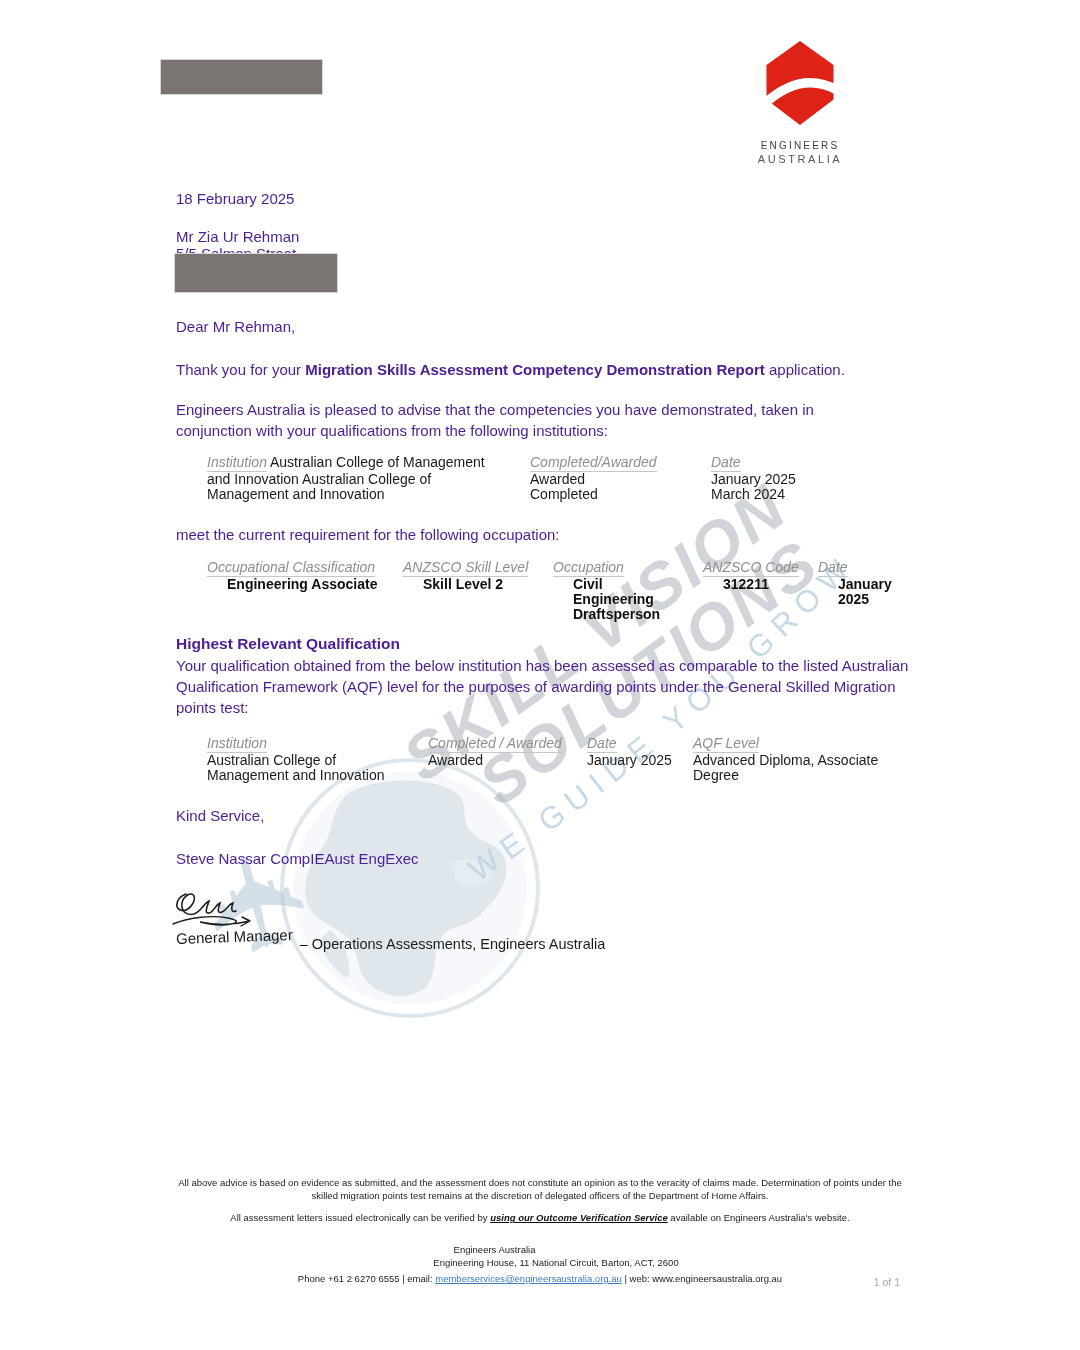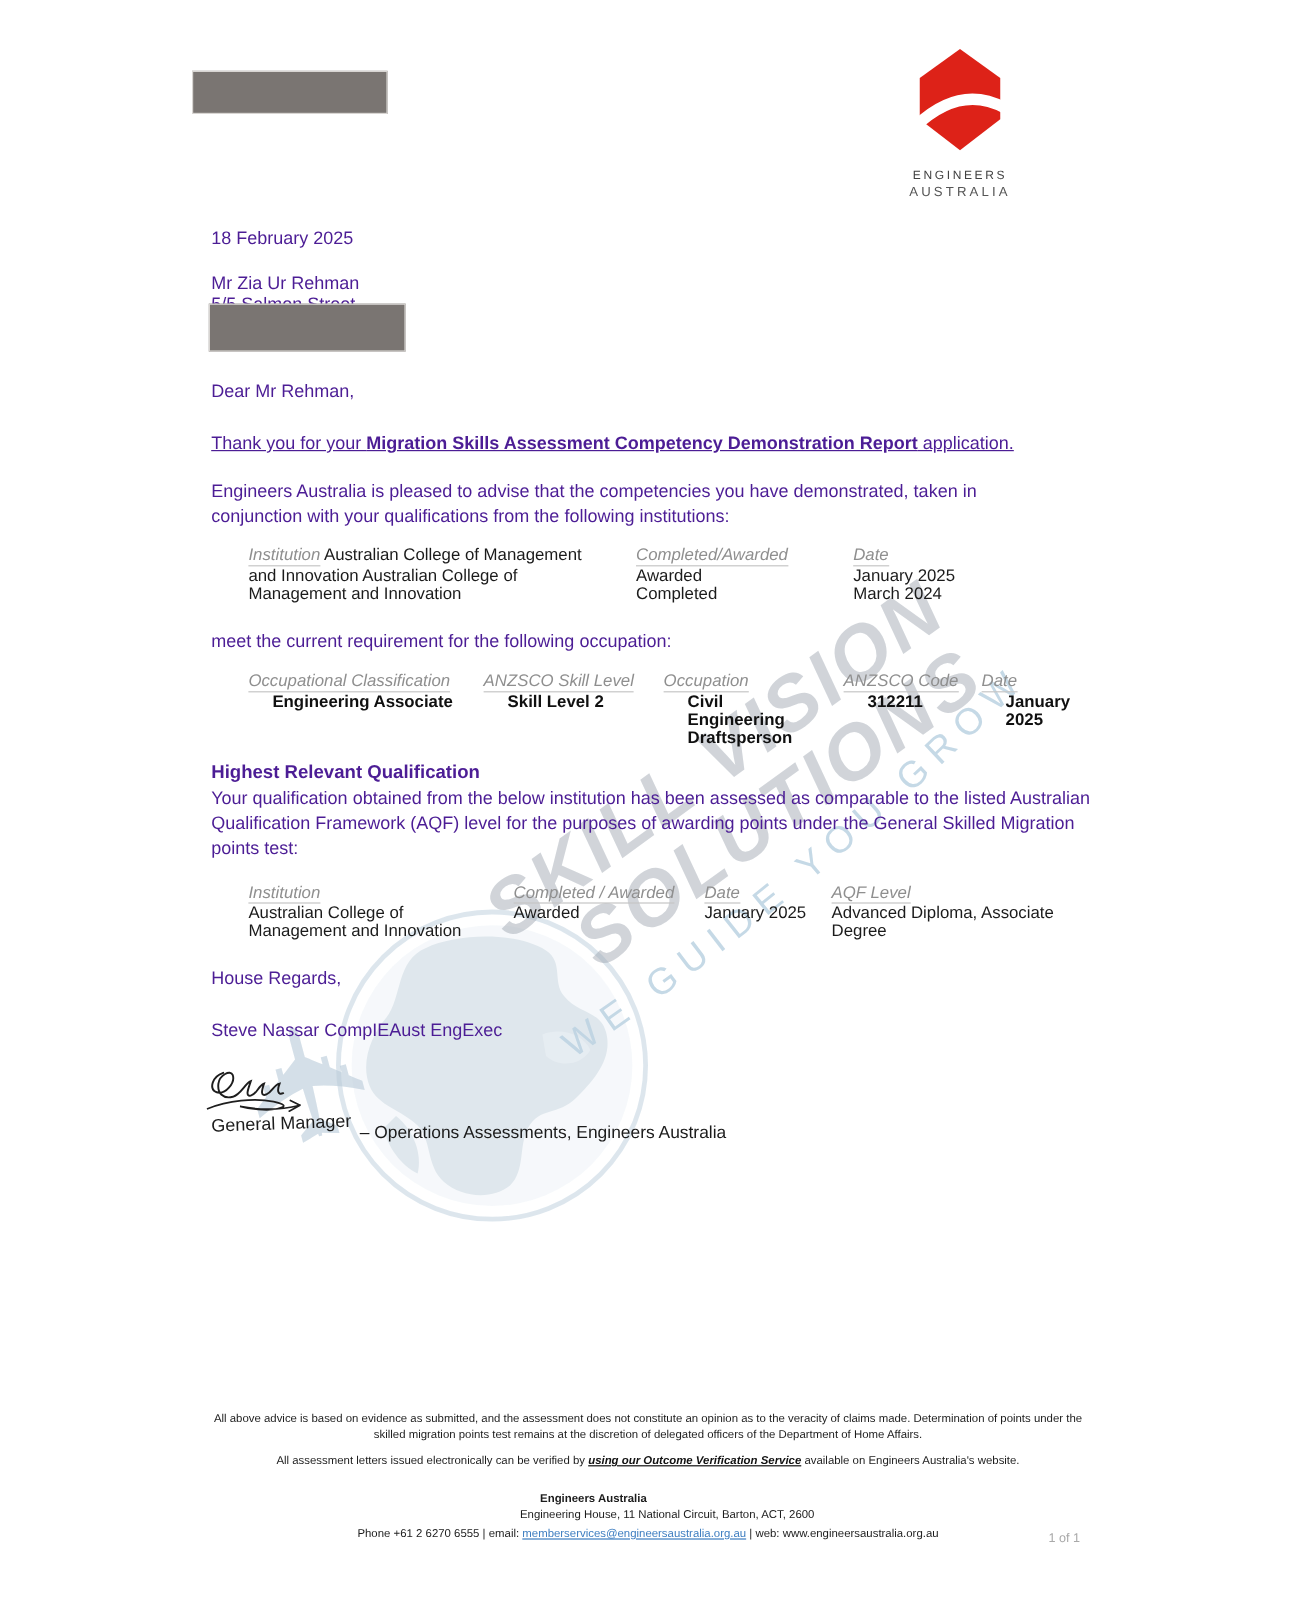--- a/index.html
+++ b/index.html
@@ -80,21 +80,21 @@
     <div class="logo-sub">AUSTRALIA</div>
   </div>
 
   <div class="abs content body-text" style="left:176px; top:188px;">18 February 2025</div>
   <div class="abs content body-text" style="left:176px; top:226px;">Mr Zia Ur Rehman</div>
   <div class="abs content body-text" style="left:176px; top:243px;">5/5 Salmon Street</div>
   <div class="abs redact" style="left:174px; top:253px; width:164px; height:40px;"></div>
 
   <div class="abs content body-text" style="left:176px; top:316px;">Dear Mr Rehman,</div>
 
-  <div class="abs content body-text" style="left:176px; top:359px; width:760px;text-decoration:underline;">
+  <div class="abs content body-text" style="left:176px; top:359px; width:760px;">
     <span>Thank you for your </span><span class="bold">Migration Skills Assessment Competency Demonstration Report</span><span> application.</span>
   </div>
 
   <div class="abs content body-text" style="left:176px; top:399px; width:700px;">Engineers Australia is pleased to advise that the competencies you have demonstrated, taken in conjunction with your qualifications from the following institutions:</div>
 
   <div class="abs content tbl-cell" style="left:207px; top:455px; width:302px;">
     <span class="th th-inline">Institution</span><span>Australian College of Management and Innovation Australian College of Management and Innovation</span>
   </div>
   <div class="abs content tbl-cell" style="left:530px; top:455px; width:160px;">
     <div><span class="th">Completed/Awarded</span></div>
@@ -144,40 +144,40 @@
   </div>
   <div class="abs content tbl-cell" style="left:587px; top:736px; width:95px;">
     <div><span class="th">Date</span></div>
     <div>January 2025</div>
   </div>
   <div class="abs content tbl-cell" style="left:693px; top:736px; width:190px;">
     <div><span class="th">AQF Level</span></div>
     <div>Advanced Diploma, Associate Degree</div>
   </div>
 
-  <div class="abs content body-text" style="left:176px; top:805px;">House Regards,</div>
+  <div class="abs content body-text" style="left:176px; top:805px;">Kind Service,</div>
   <div class="abs content body-text" style="left:176px; top:848px;">Steve Nassar CompIEAust EngExec</div>
 
   <svg class="abs content" style="left:170px; top:888px;" width="100" height="50" viewBox="0 0 100 50">
     <path d="M16,6 C7,9 4,19 10,22 C18,25 26,14 24,8 C22,3 13,8 12,15 C11,23 16,28 24,26 C31,24 34,15 39,13 C37,19 34,26 39,25 C44,24 45,17 50,15 C48,21 47,26 52,24 C57,22 58,16 63,15 C61,20 61,25 66,23" stroke="#1e1e1e" fill="none" stroke-width="1.6" stroke-linecap="round"></path>
     <path d="M3,36 C20,29 42,27 58,30 C67,32 70,34 61,36 C52,38 38,36 30,34 C45,37 64,37 80,33 M80,33 L72,29 M80,33 L71,38" stroke="#1e1e1e" fill="none" stroke-width="1.4" stroke-linecap="round"></path>
   </svg>
 
   <div class="abs content sig-line" style="left:176px; top:928px;">
     <span class="sig-title">General Manager</span>
     <span class="sig-suffix">– Operations Assessments, Engineers Australia</span>
   </div>
 
   <div class="abs content footer-small" style="left:170px; top:1176px; width:740px;">All above advice is based on evidence as submitted, and the assessment does not constitute an opinion as to the veracity of claims made. Determination of points under the skilled migration points test remains at the discretion of delegated officers of the Department of Home Affairs.</div>
 
   <div class="abs content footer-small" style="left:160px; top:1211px; width:760px;">
     <span>All assessment letters issued electronically can be verified by </span><span class="verify-link">using our Outcome Verification Service</span><span> available on Engineers Australia's website.</span>
   </div>
 
-  <div class="abs content footer-small" style="left:0px; top:1243px; width:989px;font-weight:bold;">Engineers Australia</div>
+  <div class="abs content footer-small" style="left:0px; top:1243px; width:989px;">Engineers Australia</div>
   <div class="abs content footer-small" style="left:0px; top:1256px; width:1080px;padding-left:32px;">Engineering House, 11 National Circuit, Barton, ACT, 2600</div>
   <div class="abs content footer-small" style="left:0px; top:1272px; width:1080px;">
     <span>Phone +61 2 6270 6555 | email: </span><a class="email-link" href="#">memberservices@engineersaustralia.org.au</a><span> | web: www.engineersaustralia.org.au</span>
   </div>
 
   <div class="abs content page-num" style="left:840px; top:1276px; width:60px;">1 of 1</div>
 
 </div>
 
 </body></html>

